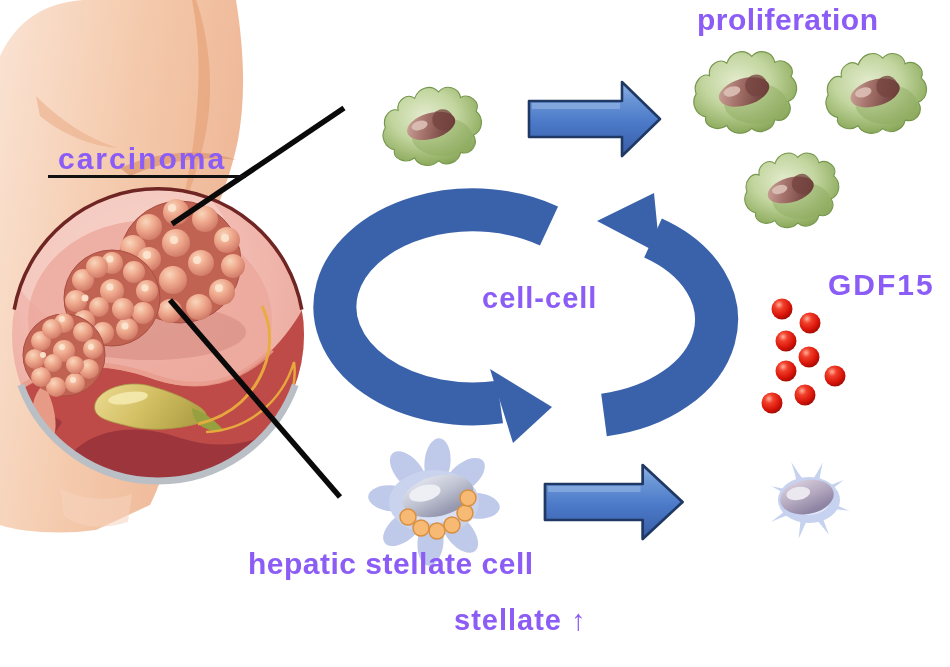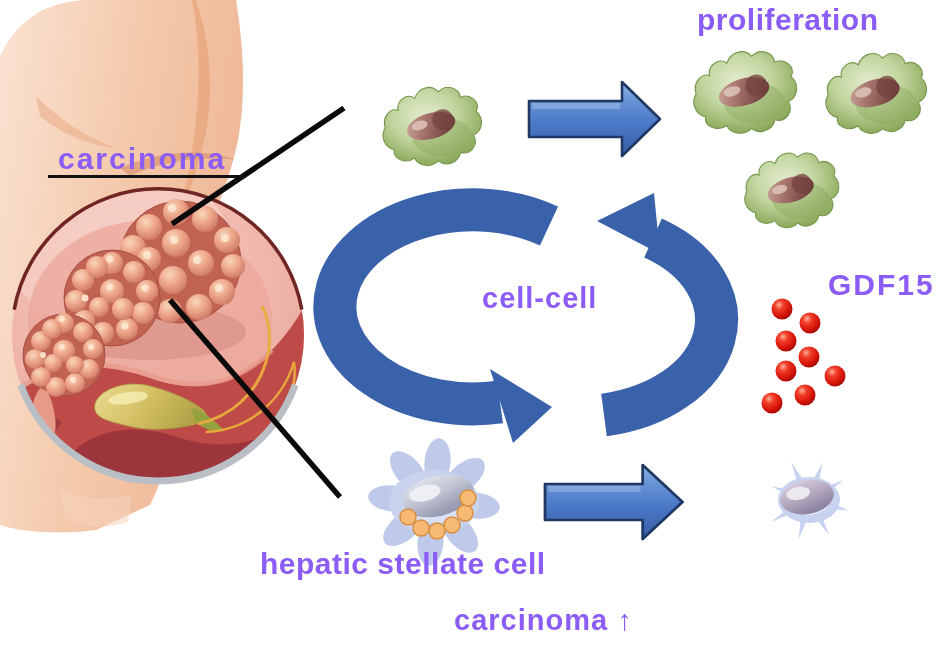--- a/index.html
+++ b/index.html
@@ -6,21 +6,21 @@
   .stage{position:relative;width:950px;height:667px;background:#fff;overflow:hidden;
          font-family:"Liberation Sans",sans-serif;}
   .stage svg.art{position:absolute;left:0;top:0;}
   .lbl{position:absolute;font-weight:bold;color:#8b5cf6;white-space:nowrap;}
   .lbl-carcinoma{left:0;top:143px;width:188px;font-size:30px;letter-spacing:2px;
                  padding:0 0 1px 10px;border-bottom:3px solid #111;line-height:31px;margin-left:48px;}
   .lbl-tumor-cell{left:270px;top:37px;font-size:29px;letter-spacing:1.5px;}
   .lbl-proliferation{left:697px;top:3px;font-size:30px;letter-spacing:.5px;}
   .lbl-interaction{left:482px;top:281px;font-size:29px;line-height:35px;letter-spacing:1px;}
   .lbl-gdf15{left:800px;top:268px;font-size:30px;letter-spacing:2px;margin-left:28px;}
-  .lbl-hsc{left:260px;top:547px;font-size:30px;letter-spacing:.5px;}
+  .lbl-hsc{left:248px;top:547px;font-size:30px;letter-spacing:.5px;}
   .lbl-autophagy{left:454px;top:604px;font-size:29px;letter-spacing:1px;}
 </style>
 </head>
 <body>
 
 <div class="stage">
 
 <svg class="art" width="950" height="667" viewBox="0 0 950 667">
   <defs>
     <radialGradient id="gCell" cx="42%" cy="36%" r="72%">
@@ -294,15 +294,15 @@
   </g>
 </svg>
 
 <div class="lbl lbl-carcinoma">carcinoma</div>
 <div class="lbl lbl-proliferation">proliferation</div>
 <div class="lbl lbl-interaction">
   <div>cell-cell</div>
 </div>
 <div class="lbl lbl-gdf15">GDF15</div>
 <div class="lbl lbl-hsc">hepatic stellate cell</div>
-<div class="lbl lbl-autophagy">carcinoma ↑</div>
+<div class="lbl lbl-autophagy">stellate ↑</div>
 
 </div>
 
 </body></html>

